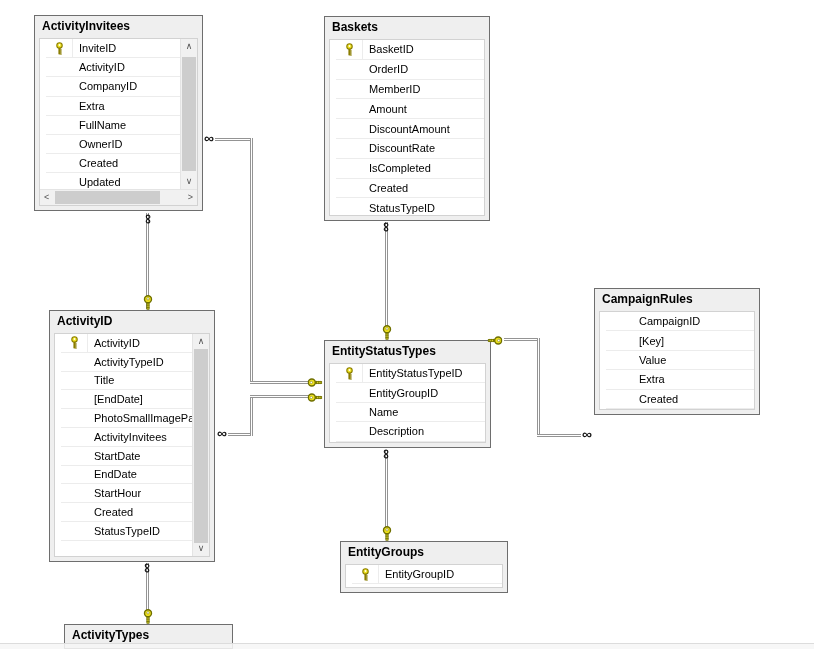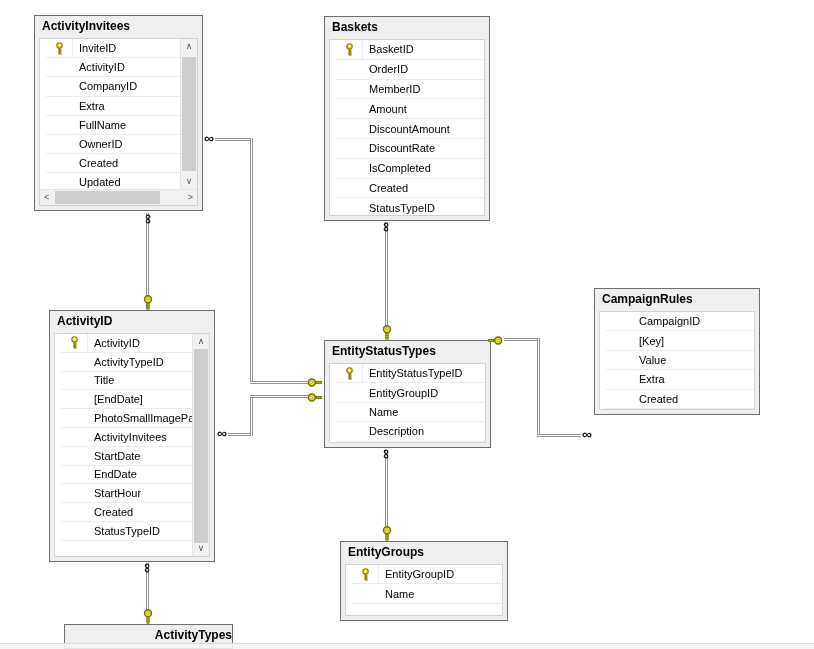--- a/index.html
+++ b/index.html
@@ -18,22 +18,22 @@
   .cell-name{padding-left:6px;font-size:11px;color:#000;white-space:nowrap;overflow:hidden;}
   .t-ai  .row{height:19.2px;}
   .t-baskets .row{height:19.8px;}
   .t-act .row{height:18.8px;}
   
   .t-ai{left:34px;top:15px;width:169px;height:196px;}
   .t-baskets{left:324px;top:16px;width:166px;height:205px;}
   .t-cr{left:594px;top:288px;width:166px;height:127px;}
   .t-act{left:49px;top:310px;width:166px;height:252px;}
   .t-est{left:324px;top:340px;width:167px;height:108px;}
-  .t-eg{left:340px;top:541px;width:168px;height:80px;}
-  .t-at{left:64px;top:624px;width:169px;height:25px;text-align:right;}
+  .t-eg{left:340px;top:541px;width:168px;height:52px;}
+  .t-at{left:64px;top:624px;width:169px;height:25px;}
   
   .vscroll{width:16px;border-left:1px solid #e4e4e4;background:#f1f1f1;position:relative;flex:none;}
   .hscroll{height:15px;border-top:1px solid #e4e4e4;background:#f1f1f1;position:relative;flex:none;}
   .sb-btn{position:absolute;color:#555;font-size:9px;line-height:9px;text-align:center;cursor:default;}
   .vscroll .sb-up{top:3px;left:0;right:0;}
   .vscroll .sb-dn{bottom:3px;left:0;right:0;}
   .hscroll .sb-lf{left:4px;top:3px;}
   .hscroll .sb-rt{right:4px;top:3px;}
   .vthumb{position:absolute;left:1px;right:1px;background:#cdcdcd;}
   .hthumb{position:absolute;top:1px;bottom:1px;background:#cdcdcd;}

